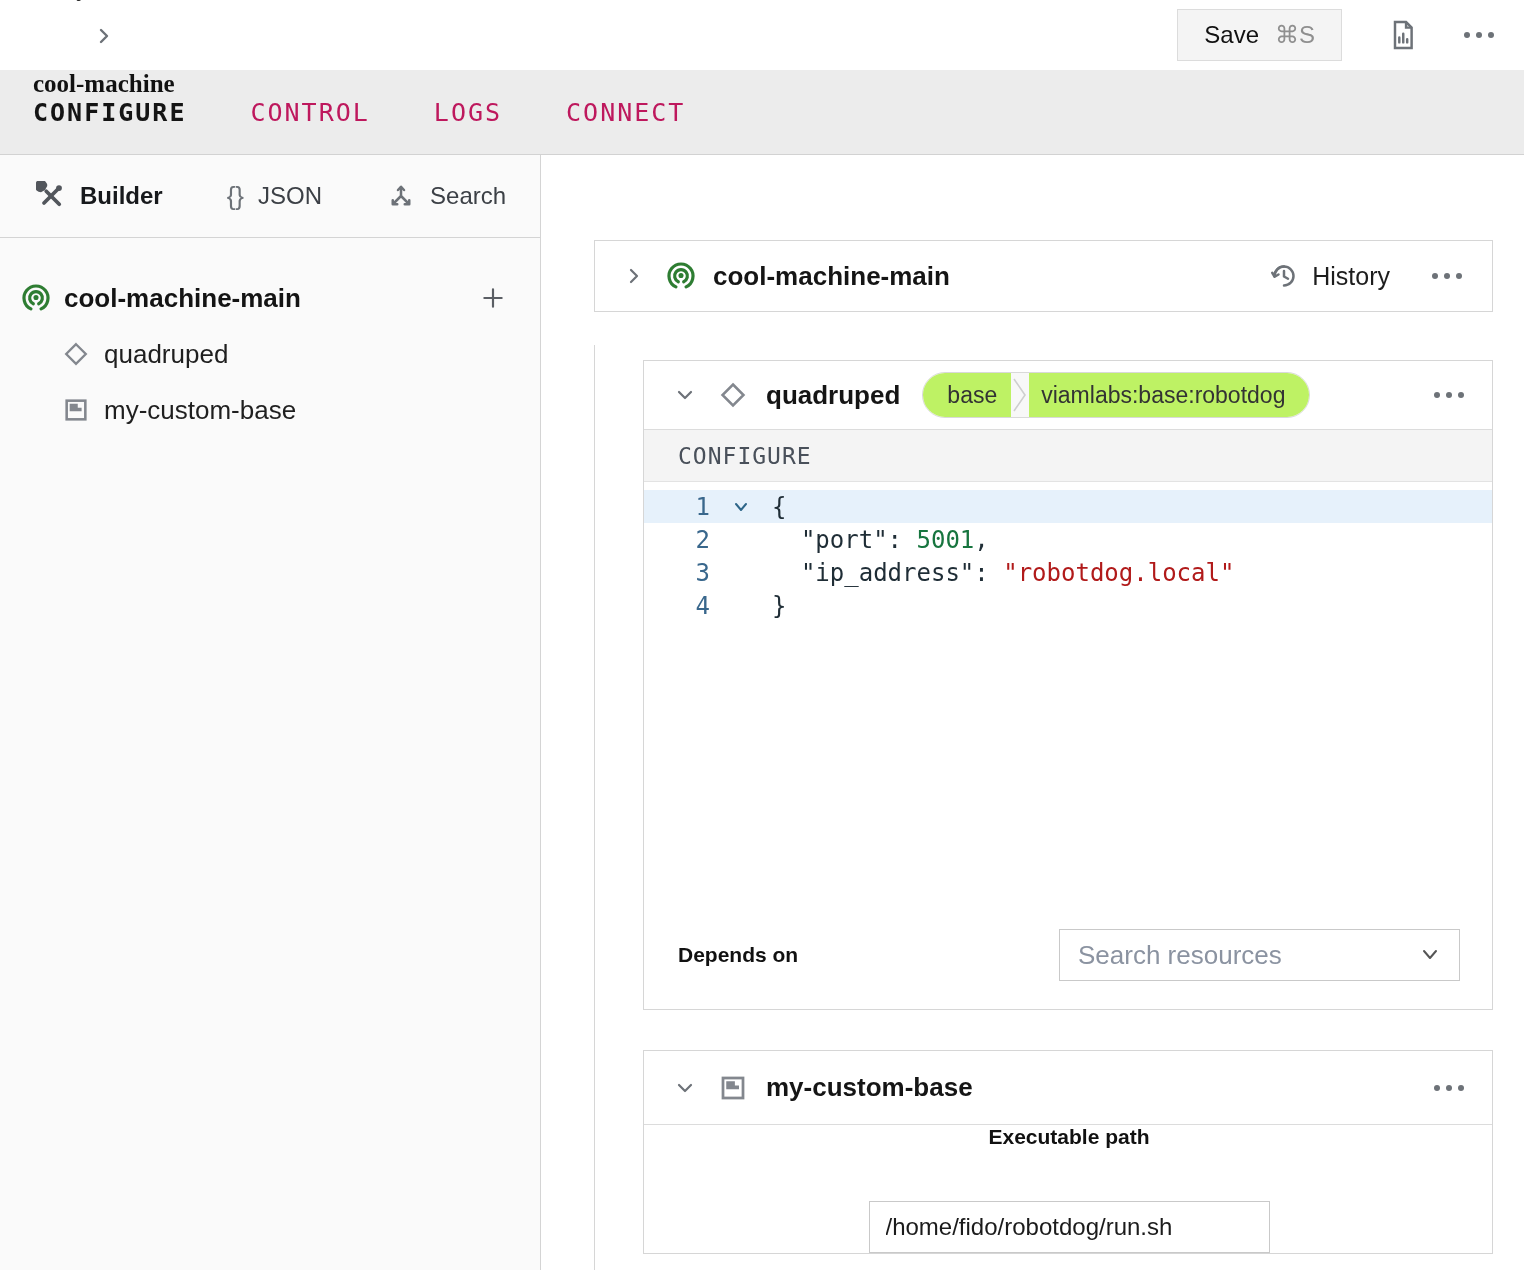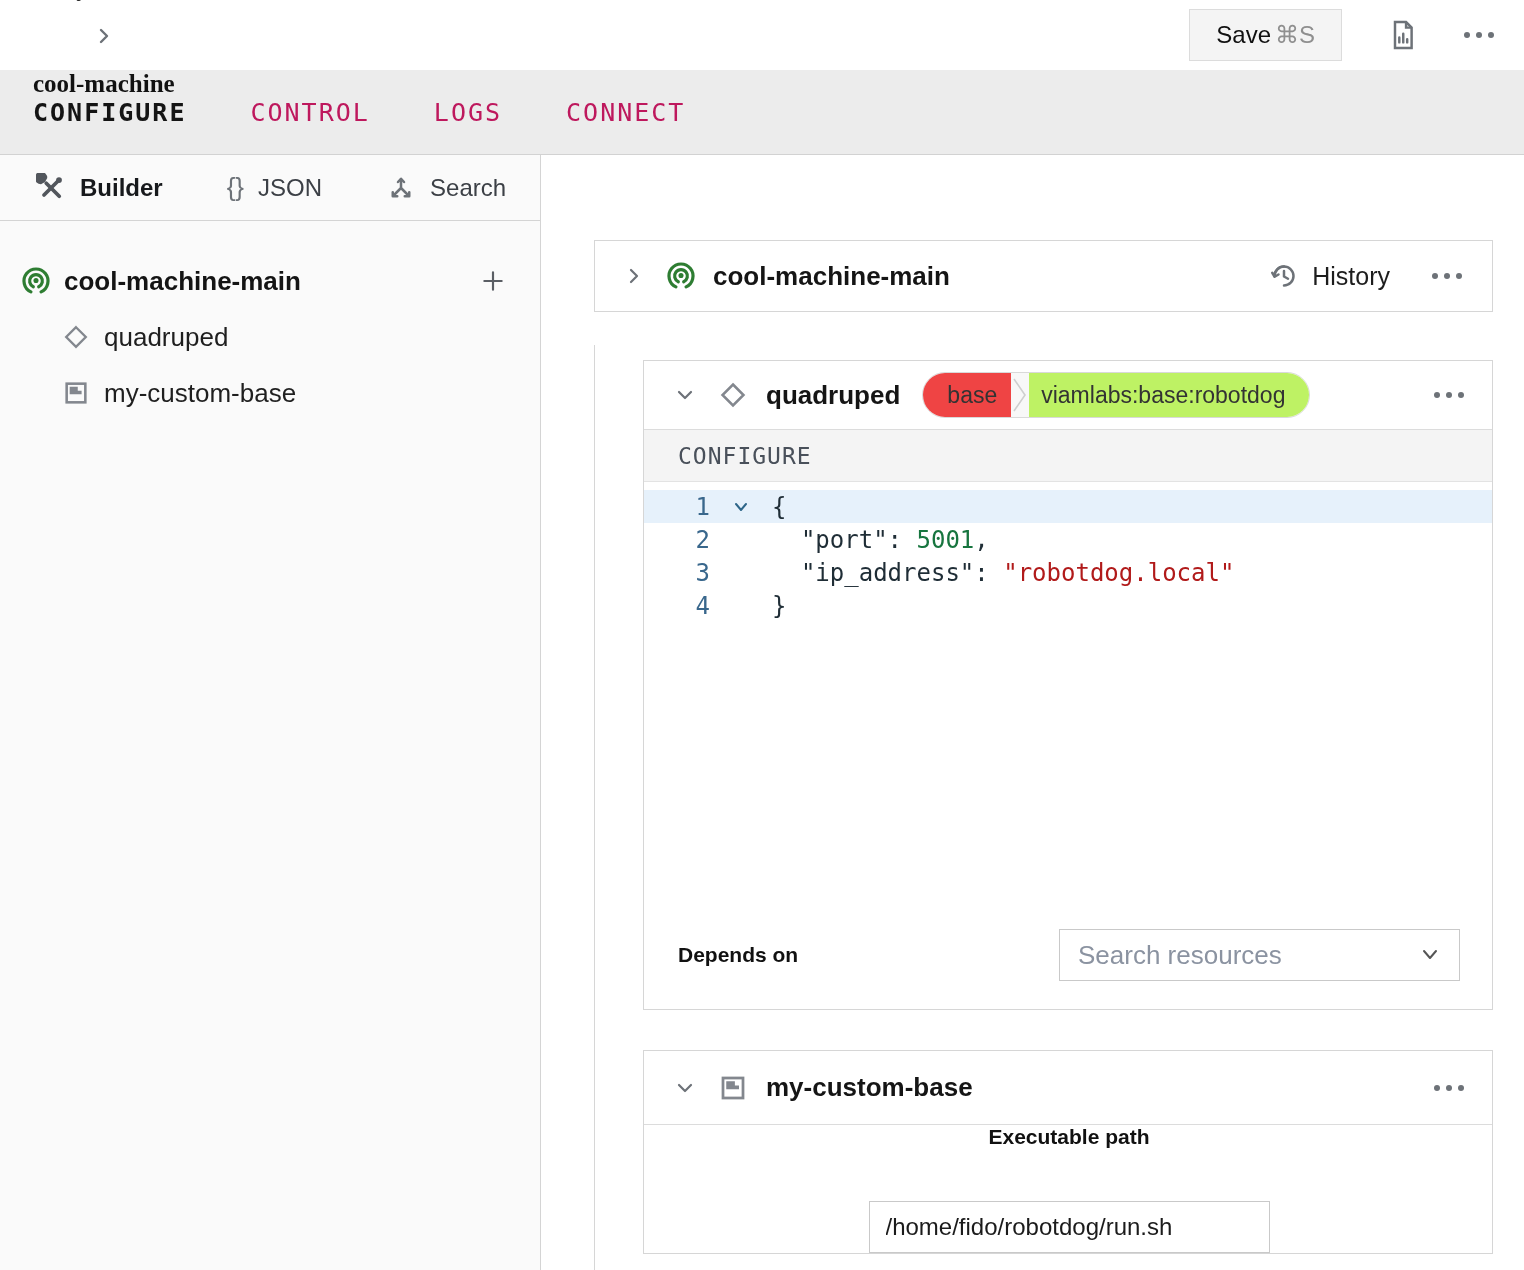--- a/index.html
+++ b/index.html
@@ -9,39 +9,39 @@
 
   
   .header { height:70px; display:flex; align-items:center; padding:0 30px 0 33px; background:#fff; }
   .crumb { display:flex; align-items:center; gap:24px; font-size:25px;flex-direction:column; }
   .crumb-parent { color:#2b2b2b; }
   .crumb-current { font-weight:700; color:#111;font-family:Liberation Serif, serif; }
   .live-badge { margin-left:50px; display:flex; align-items:center; gap:13px;
                 background:#def3de; border:1px solid #96d696; border-radius:8px;
                 padding:9px 20px; color:#20791f; font-size:24px; cursor:pointer; }
   .header-right { margin-left:auto; display:flex; align-items:center; }
-  .save-btn { display:flex; align-items:center; gap:4px; background:#f4f4f4;
+  .save-btn { display:flex; align-items:center; gap:16px; background:#f4f4f4;
               border:1px solid #dcdcdc; padding:11px 26px; font-size:24px; cursor:pointer; }
   .save-label { color:#111; }
   .save-shortcut { color:#8f8f8f; }
   .icon-btn { margin-left:46px; background:none; border:none; cursor:pointer; color:#6d7278; }
   .dots { display:flex; gap:6px; }
   .dots i { width:6px; height:6px; border-radius:50%; background:#6d7278; display:block; }
 
   
   .tabbar { height:85px; background:#ececec; border-bottom:1px solid #d2d2d2;
             display:flex; align-items:center; padding:0 33px; gap:64px;
             font-family:"DejaVu Sans Mono", monospace; font-size:25px; letter-spacing:2px; }
   .tab { color:#be185d; cursor:pointer; }
   .tab.active { color:#141414; font-weight:700; }
 
   
   .body { display:flex; height:1115px; }
   .sidebar { width:541px; background:#fafafa; border-right:1px solid #d4d4d4; flex:none; }
-  .mode-row { height:66px; border-bottom:1px solid #d4d4d4; display:flex; align-items:center;
+  .mode-row { height:83px; border-bottom:1px solid #d4d4d4; display:flex; align-items:center;
               padding:0 36px; gap:0; font-size:24px; }
   .mode { display:flex; align-items:center; gap:14px; color:#3c4046; cursor:pointer; }
   .mode + .mode { margin-left:64px; }
   .mode.active { color:#17191c; font-weight:700; }
   .json-glyph { font-size:26px; color:#6d7278; font-weight:400; }
 
   .tree { padding:32px 30px 0 20px; }
   .tree-row { display:flex; align-items:center; height:56px; font-size:26px; cursor:pointer; }
   .tree-row .grow { flex:1; }
   .tree-main-label { font-weight:600; color:#141414; margin-left:12px; }
@@ -61,21 +61,21 @@
   .nest { position:relative; margin-top:33px; flex:1; padding-left:49px; }
   .nest::before { content:""; position:absolute; left:0; top:0; bottom:0;
                   border-left:1px solid #d6d6d6; }
 
   .comp-card { margin-top:15px; }
   .comp-header { height:68px; display:flex; align-items:center; padding:0 28px 0 30px; }
   .comp-header .title { font-size:26px; font-weight:700; color:#151515; margin-left:18px; }
 
   .badge-pill { margin-left:22px; display:flex; align-items:stretch; border:1px solid #d9d9d9;
                 border-radius:999px; overflow:hidden; font-size:23px; color:#333; }
-  .badge-seg1 { background:#ef4444; display:flex; align-items:center; padding:0 14px 0 24px; }
+  .badge-seg1 { background:#bef264; display:flex; align-items:center; padding:0 14px 0 24px; }
   .badge-seg2 { background:#bef264; display:flex; align-items:center; padding:0 24px 0 12px; }
   .badge-div { background:#f8f8f8; display:flex; align-items:center; color:#cfcfcf; }
 
   .config-bar { height:53px; background:#f4f4f4; border-top:1px solid #dcdcdc; border-bottom:1px solid #e3e3e3;
                 display:flex; align-items:center; padding:0 34px;
                 font-family:"DejaVu Sans Mono", monospace; font-size:23px; letter-spacing:1px; color:#49505a; }
 
   .editor { height:419px; padding-top:8px; font-family:"DejaVu Sans Mono", monospace; font-size:24px; }
   .code-line { display:flex; align-items:center; height:33px; white-space:pre; }
   .code-line.hl { background:#e6f1fb; }

